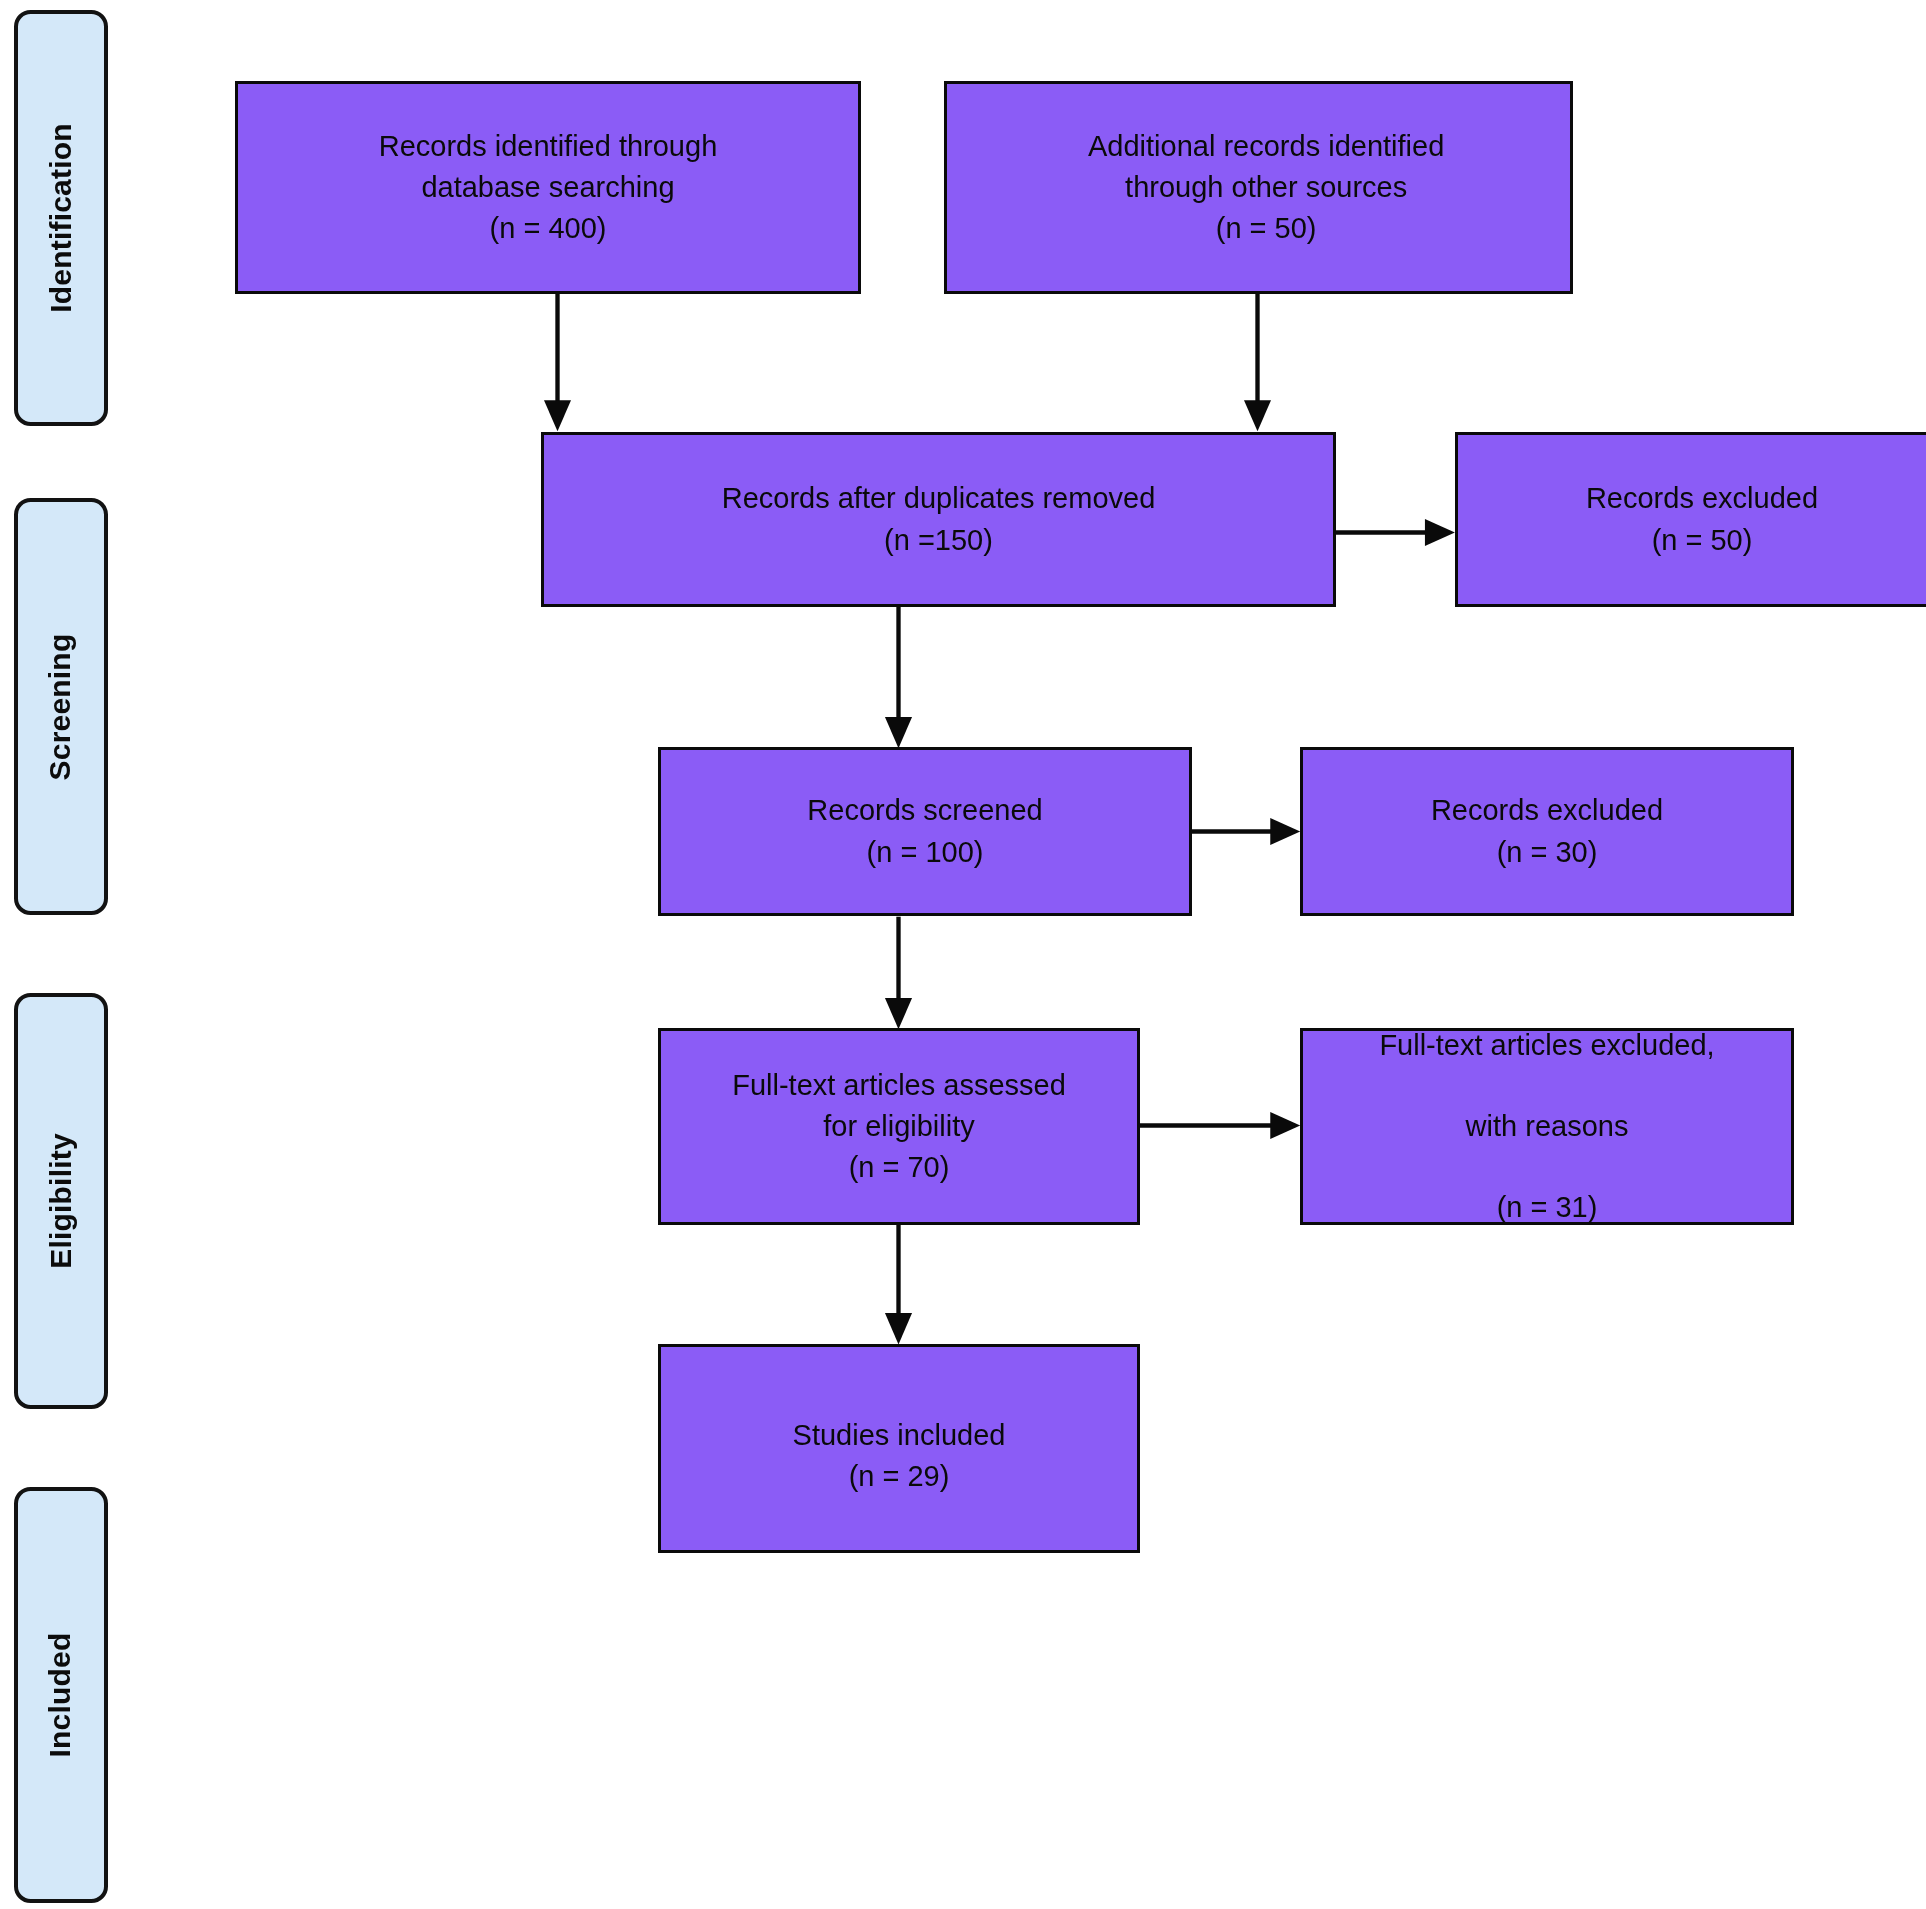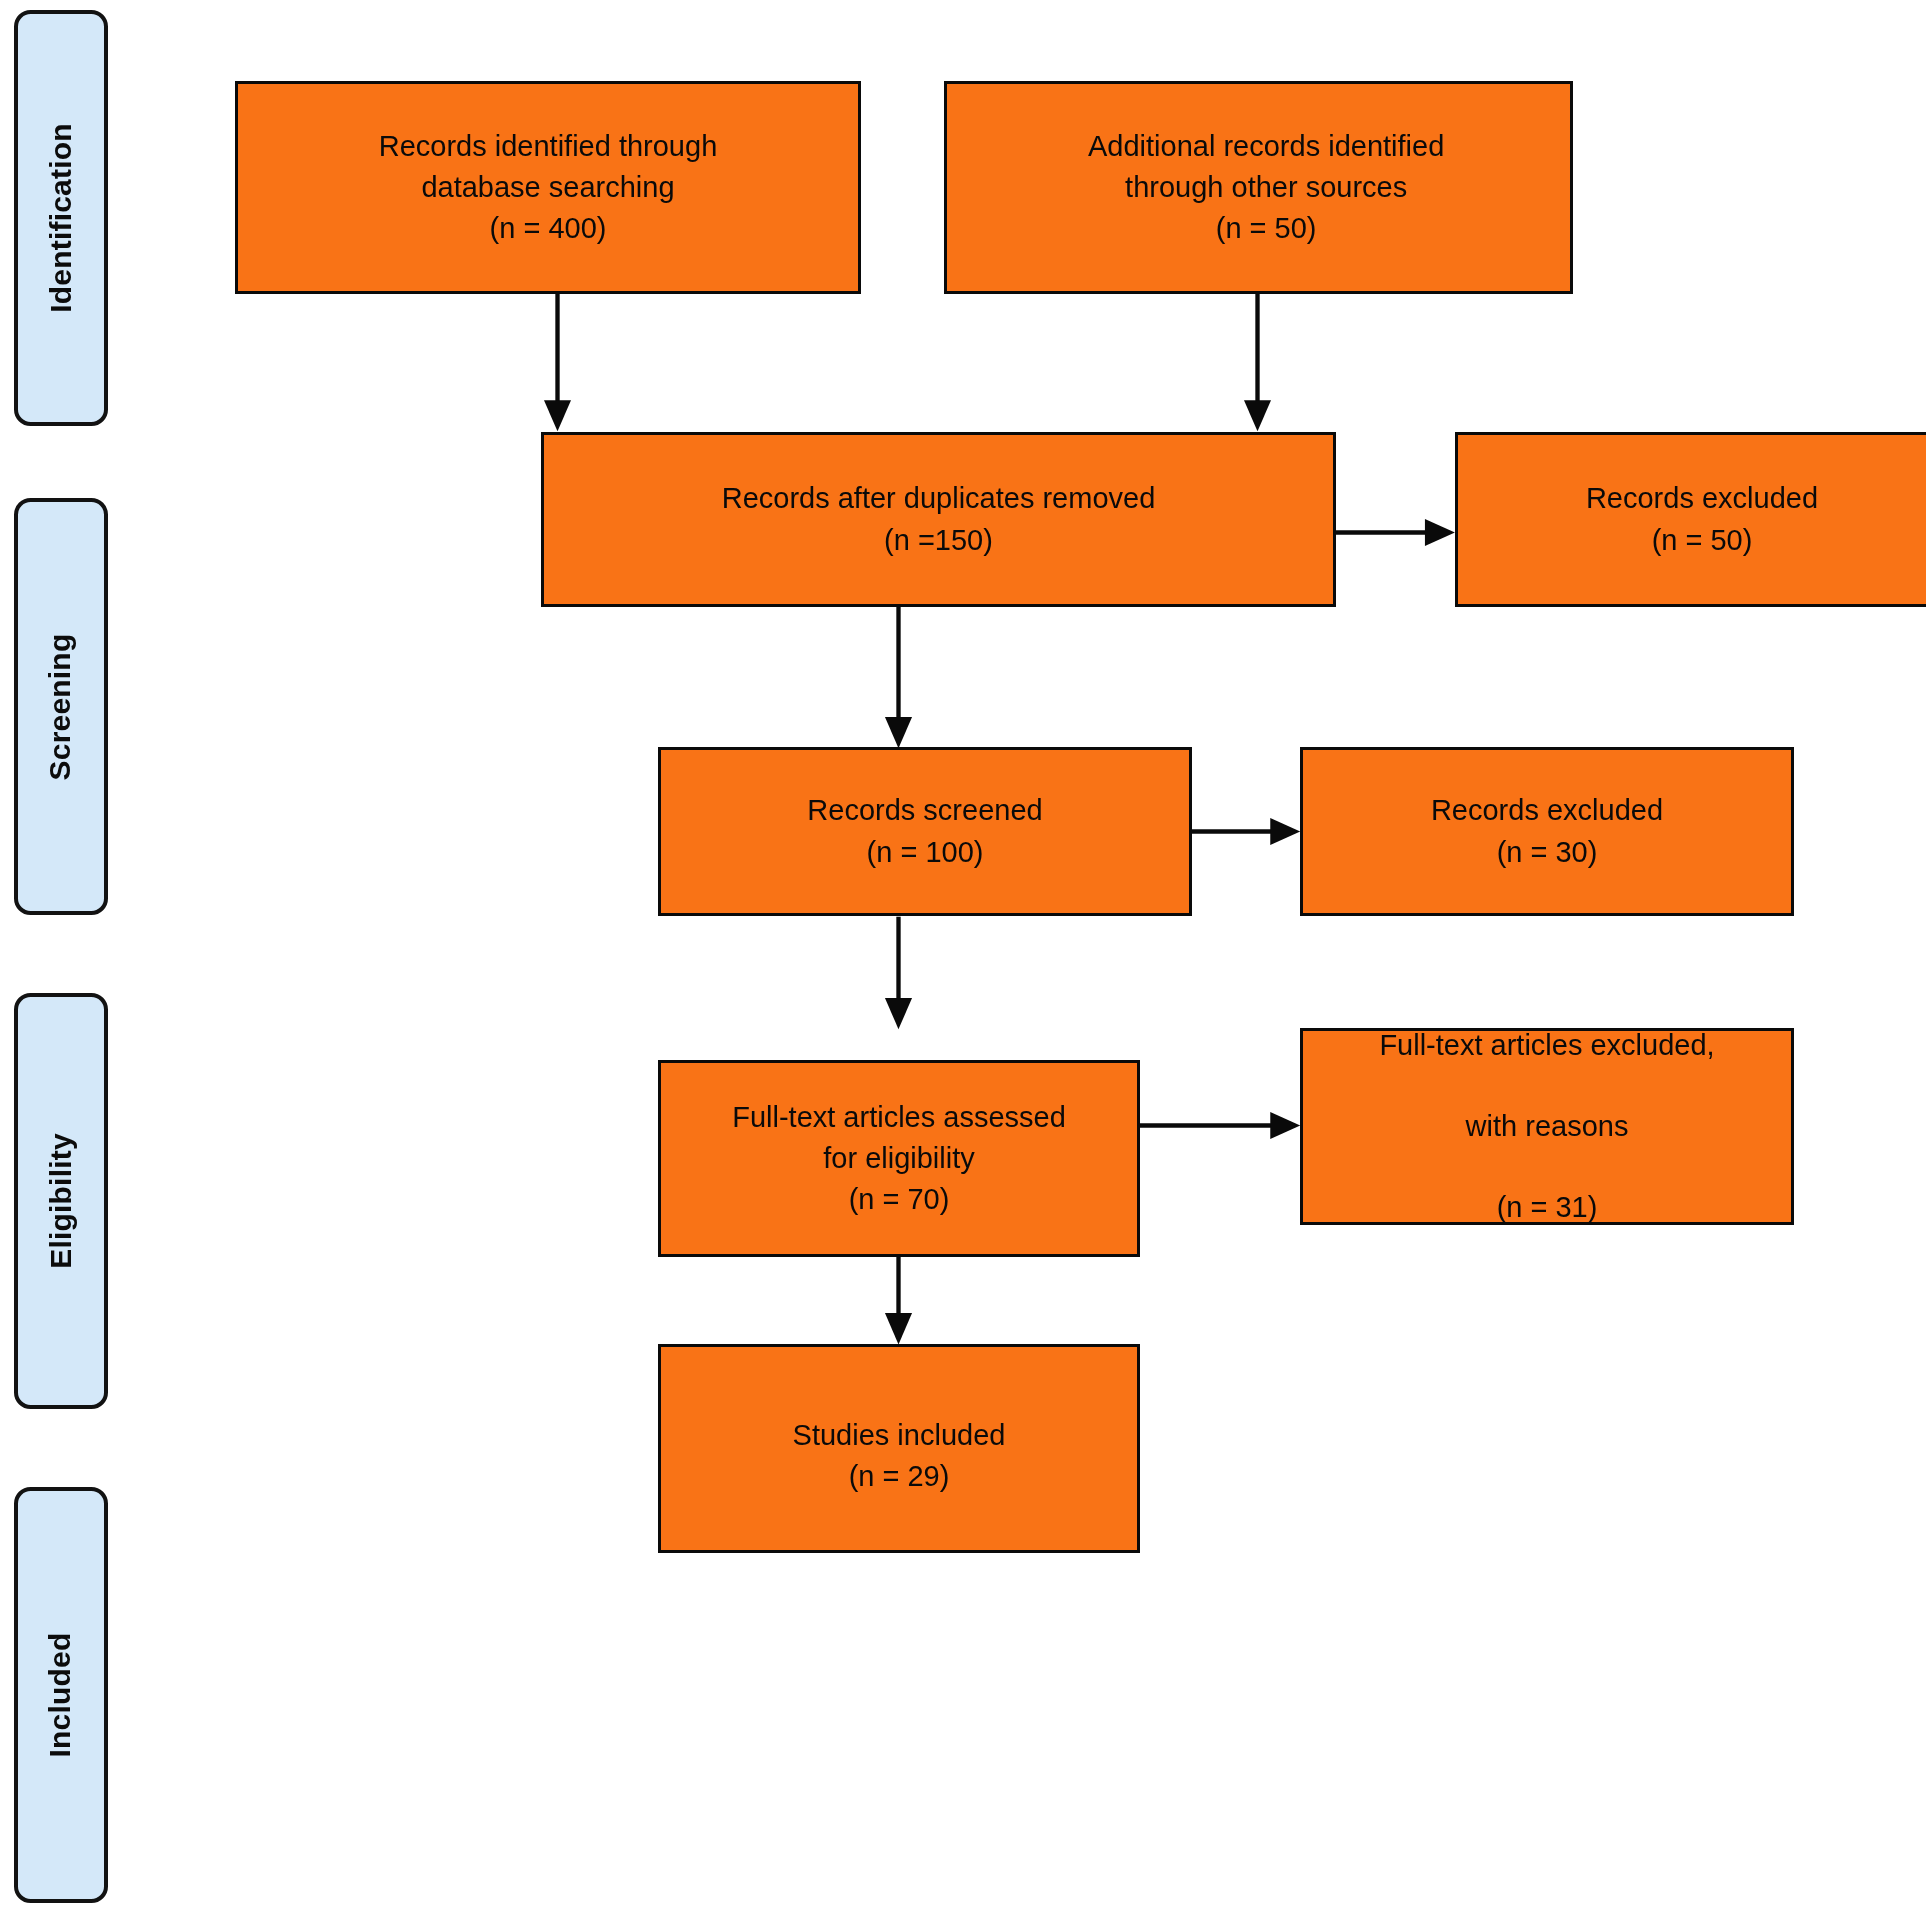--- a/index.html
+++ b/index.html
@@ -39,21 +39,21 @@
     font-weight: bold;
     font-size: 30px;
     letter-spacing: 0.2px;
     color: #0c0c0c;
     font-family: "Liberation Sans", sans-serif;
   }
 
   
   .flow-box {
     position: absolute;
-    background: #f97316;
+    background: #8b5cf6;
     border: 3.4px solid #0a0a0a;
     box-sizing: border-box;
     display: flex;
     flex-direction: column;
     justify-content: center;
     padding: 4.9px 12.7px;
   }
   .flow-box .line {
     font-size: 29px;
     line-height: 1.42;
@@ -174,21 +174,21 @@
   <div class="flow-box" style="left:658px; top:747px; width:534px; height:169px;">
     <div class="line">Records screened</div>
     <div class="line">(n = 100)</div>
   </div>
 
   <div class="flow-box" style="left:1300px; top:747px; width:494px; height:169px;">
     <div class="line">Records excluded</div>
     <div class="line">(n = 30)</div>
   </div>
 
-  <div class="flow-box" style="left:658px; top:1028px; width:482px; height:197px;margin-top:32px;">
+  <div class="flow-box" style="left:658px; top:1028px; width:482px; height:197px;">
     <div class="line">Full-text articles assessed</div>
     <div class="line">for eligibility</div>
     <div class="line">(n = 70)</div>
   </div>
 
   <div class="flow-box" style="left:1300px; top:1028px; width:494px; height:197px;gap:40px;">
     <div class="line">Full-text articles excluded,</div>
     <div class="line">with reasons</div>
     <div class="line">(n = 31)</div>
   </div>

